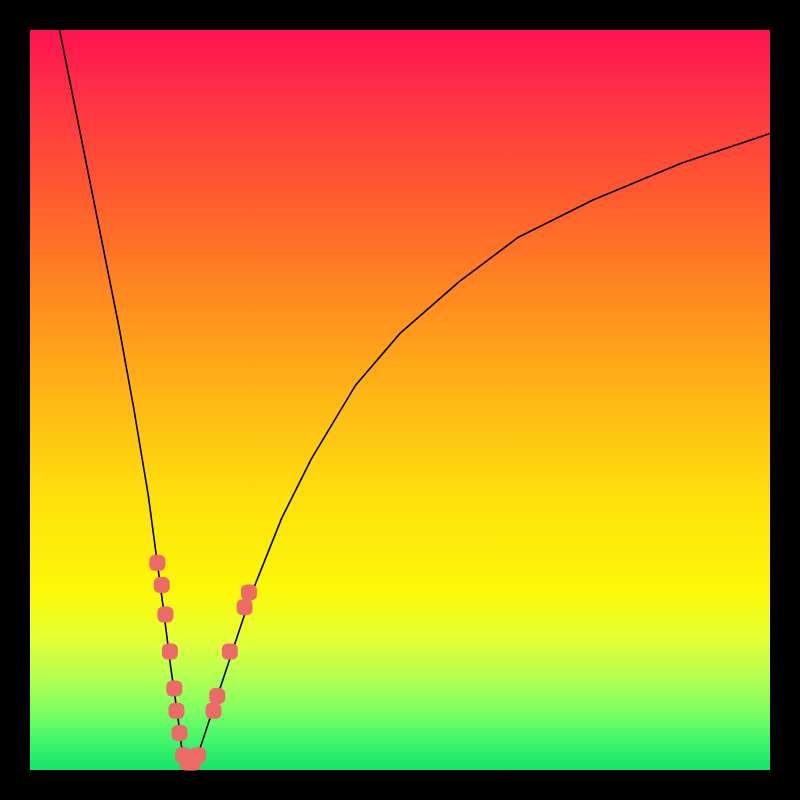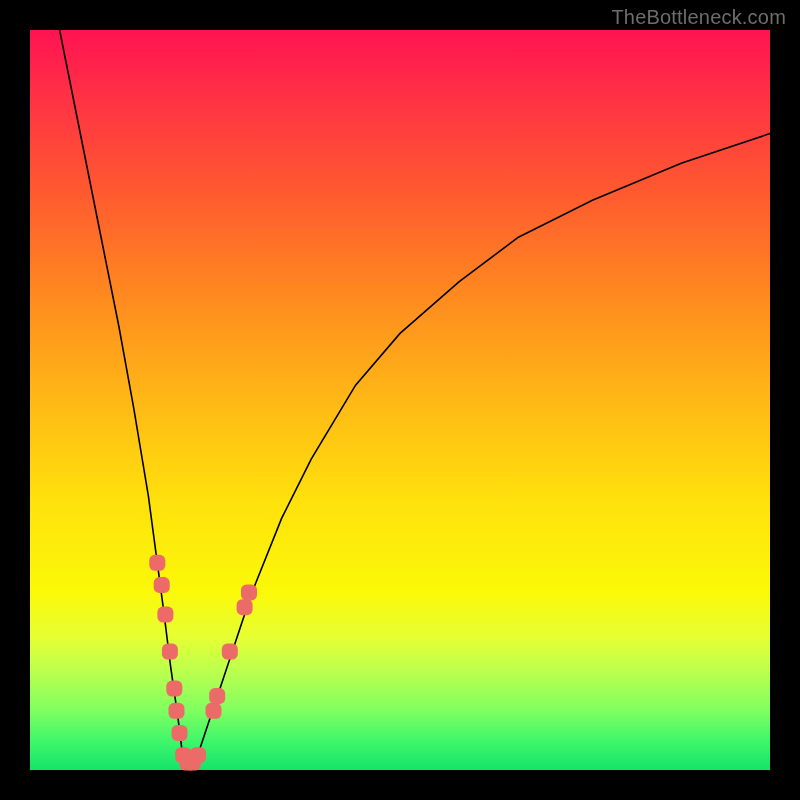--- a/index.html
+++ b/index.html
@@ -89,14 +89,13 @@
           <rect x="154.8" y="724.6" width="16" height="16" rx="5.6" class="marker"></rect>
           <rect x="160.0" y="717.2" width="16" height="16" rx="5.6" class="marker"></rect>
           <rect x="175.5" y="672.8" width="16" height="16" rx="5.6" class="marker"></rect>
           <rect x="179.2" y="658.0" width="16" height="16" rx="5.6" class="marker"></rect>
           <rect x="191.8" y="613.6" width="16" height="16" rx="5.6" class="marker"></rect>
           <rect x="206.6" y="569.2" width="16" height="16" rx="5.6" class="marker"></rect>
           <rect x="211.0" y="554.4" width="16" height="16" rx="5.6" class="marker"></rect>
         </g>
     </svg>
   </div>
-  <div class="watermark">TheBottleneck.com</div>
 </div>
 
 </body></html>

